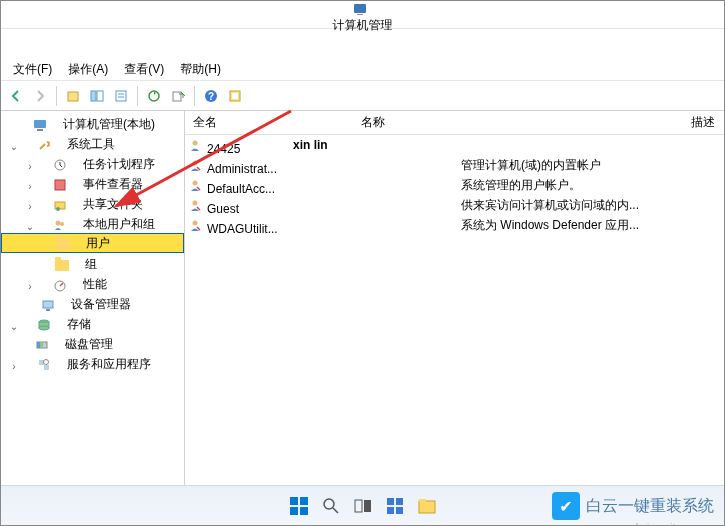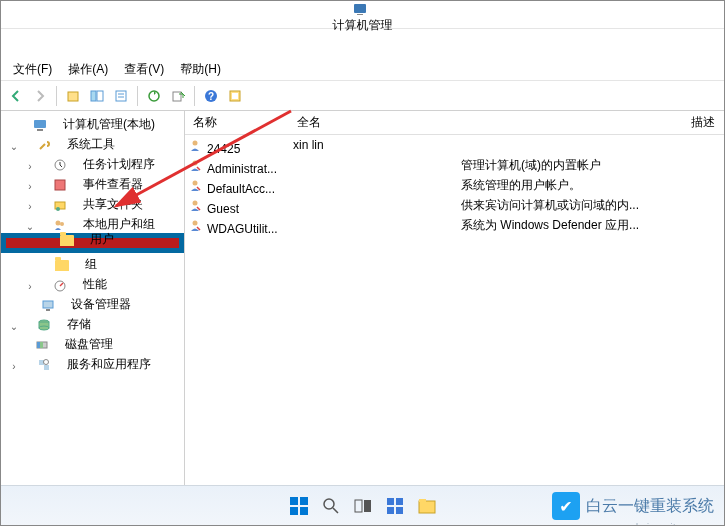--- a/index.html
+++ b/index.html
@@ -13,36 +13,36 @@
 .menu-bar .item { padding: 2px 8px; cursor: default; }
 
 .toolbar { height: 30px; display: flex; align-items: center; padding: 0 4px; border-bottom: 1px solid #d0d0d0; gap: 2px; }
 .toolbar .btn { width: 22px; height: 22px; display: flex; align-items: center; justify-content: center; border: 1px solid transparent; cursor: default; }
 .toolbar .sep { width: 1px; height: 20px; background: #d0d0d0; margin: 0 3px; }
 
 .content { display: flex; height: calc(100% - 80px - 40px); }
 
 .tree-panel { width: 184px; border-right: 1px solid #d0d0d0; overflow: auto; padding: 2px 0; background: #fff; }
 .tree-node { display: flex; align-items: flex-end; height: 20px; padding-right: 4px; white-space: nowrap; cursor: default; gap: 12px; }
-.tree-node.selected { background: #b91c1c; border: 5px solid #0369a1; }
+.tree-node.selected { background: #fde047; border: 1px solid #0369a1; }
 .tree-toggle { width: 14px; height: 14px; display: flex; align-items: center; justify-content: center; font-size: 10px; color: #666; }
 .tree-icon { width: 16px; height: 16px; margin: 0 3px; display: flex; align-items: center; justify-content: center; }
 .tree-label { font-size: 12px; color: #000; }
 
 .list-panel { flex: 1; display: flex; flex-direction: column; background: #fff; }
 .list-header { display: flex; height: 24px; border-bottom: 1px solid #e0e0e0; background: #fff; }
 .col { padding: 3px 8px; font-size: 12px; color: #000; border-right: 1px solid transparent; }
 .col-name { width: 104px; }
 .col-full { width: 168px; }
 .col-desc { flex: 1; text-align: right; }
 .list-body { flex: 1; overflow: auto; }
 .list-row { display: flex; height: 20px; align-items: center; cursor: default; }
 .row-icon { width: 16px; height: 16px; margin-left: 2px; display: flex; align-items: center; justify-content: center; }
 .cell-name { width: 86px; padding-left: 4px; overflow: hidden; text-overflow: ellipsis; white-space: nowrap; margin-top: 8px; }
-.cell-full { width: 168px; padding-left: 4px; overflow: hidden; text-overflow: ellipsis; white-space: nowrap; }
+.cell-full { width: 168px; padding-left: 4px; overflow: hidden; text-overflow: ellipsis; white-space: nowrap; font-weight: bold; }
 .cell-desc { flex: 1; padding-left: 4px; overflow: hidden; text-overflow: ellipsis; white-space: nowrap; }
 
 .arrow-overlay { position: absolute; pointer-events: none; z-index: 50; }
 
 .taskbar { position: absolute; bottom: 0; left: 0; right: 0; height: 40px; background: linear-gradient(to top, #f2f6fb, #eaf1f9); display: flex; align-items: center; justify-content: center; gap: 8px; border-top: 1px solid #d0d8e0; }
 .taskbar .ticon { width: 24px; height: 24px; display: flex; align-items: center; justify-content: center; }
 
 .watermark { position: absolute; right: 10px; bottom: 5px; display: flex; align-items: center; gap: 6px; font-size: 16px; color: #4a7aa8; font-weight: 500; z-index: 60; }
 .watermark .bird { width: 28px; height: 28px; background: #1da1f2; border-radius: 4px; display: flex; align-items: center; justify-content: center; color: #fff; font-size: 16px; }
 .watermark .sub { position: absolute; right: 0; bottom: -12px; font-size: 9px; color: #9ab; letter-spacing: 0.5px; }
@@ -253,22 +253,22 @@
             <rect x="7" y="7" width="5" height="5" fill="#b8d4e8"></rect>
             <circle cx="9" cy="4" r="2.5" fill="none" stroke="#888"></circle>
           </svg>
         </span>
       <span class="tree-label">服务和应用程序</span>
     </div>
   </div>
 
   <div class="list-panel">
     <div class="list-header">
+      <div class="col col-full">全名</div>
       <div class="col col-name">名称</div>
-      <div class="col col-full">全名</div>
       <div class="col col-desc">描述</div>
     </div>
     <div class="list-body">
       <div class="list-row">
         <span class="row-icon user-icon">
             <svg viewBox="0 0 14 14">
               <circle cx="7" cy="5" r="2.5" fill="#e8b878"></circle>
               <path d="M3 13 Q7 8 11 13" fill="#5a8ad4"></path>
             </svg>
           </span>

